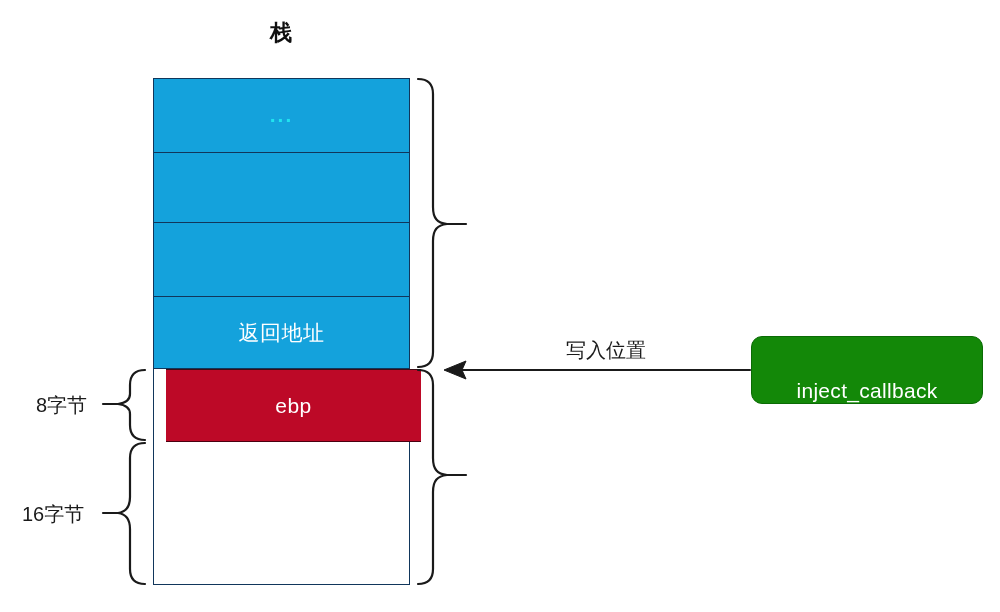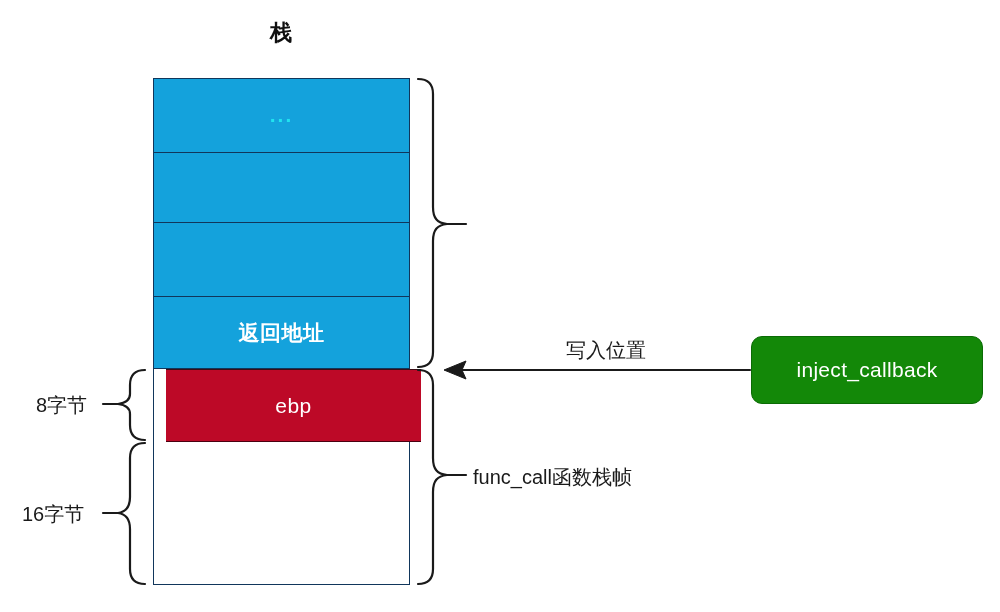--- a/index.html
+++ b/index.html
@@ -82,21 +82,21 @@
   #inject-node {
     left: 751px;
     top: 336px;
     width: 232px;
     height: 68px;
     box-sizing: border-box;
     background: #138808;
     border: 1.6px solid #0b6b05;
     border-radius: 11px;
     display: flex;
-    align-items: center;
+    align-items: flex-end;
     justify-content: center;
     color: #ffffff;
     font-size: 21px;
     letter-spacing: 0.3px;
   }
   #inject-node-label { pointer-events: none; }
 
   svg.overlay {
     position: absolute;
     left: 0; top: 0;
@@ -120,36 +120,35 @@
     </div>
 
     <div class="stack-cell cell-blue" style="height:70px;">
       <span></span>
     </div>
 
     <div class="stack-cell cell-blue" style="height:74px;">
       <span></span>
     </div>
 
-    <div class="stack-cell cell-blue" style="height:72px;font-weight:bold;">
+    <div class="stack-cell cell-blue" style="height:72px;">
       <span>返回地址</span>
     </div>
 
     <div class="stack-cell cell-red boundary-red-top" style="height:73px;margin-left:12px;">
       <span>ebp</span>
     </div>
 
   </div>
 
   <div class="abs side-label" id="label-8bytes">8字节</div>
 
   <div class="abs side-label" id="label-16bytes">16字节</div>
 
 
-  <div class="abs side-label" id="label-func-frame">func_call函数栈帧</div>
 
   <div class="abs side-label" id="label-write-pos">写入位置</div>
 
   <div class="abs" id="inject-node">
     <span id="inject-node-label">inject_callback</span>
   </div>
 
   <svg class="overlay" viewBox="0 0 1000 612">
 
     <path fill="none" stroke="#1a1a1a" stroke-width="2.2" stroke-linecap="round" stroke-linejoin="round" d="M 418 79

